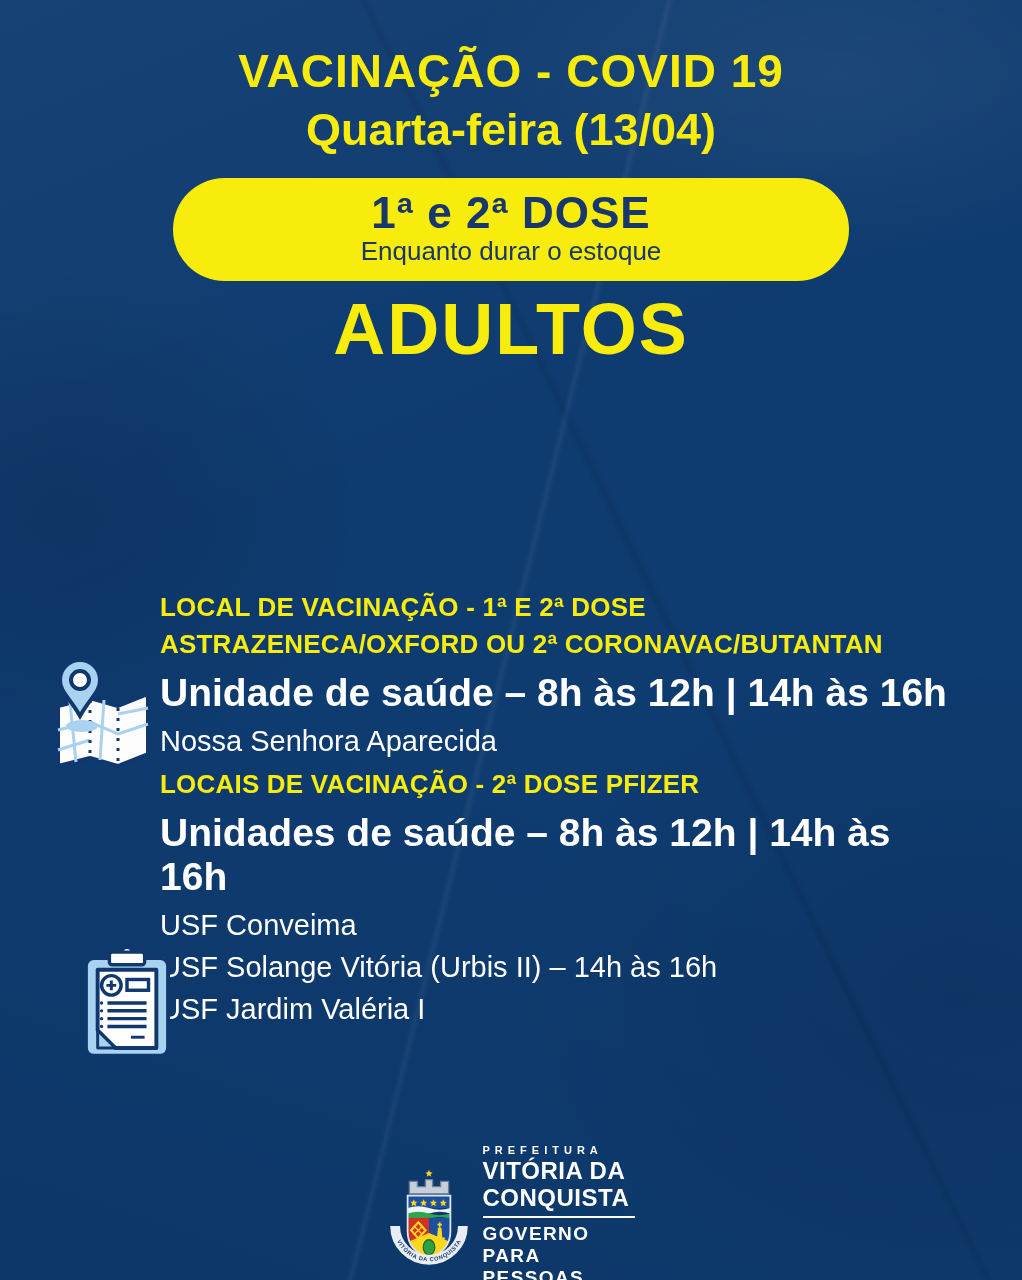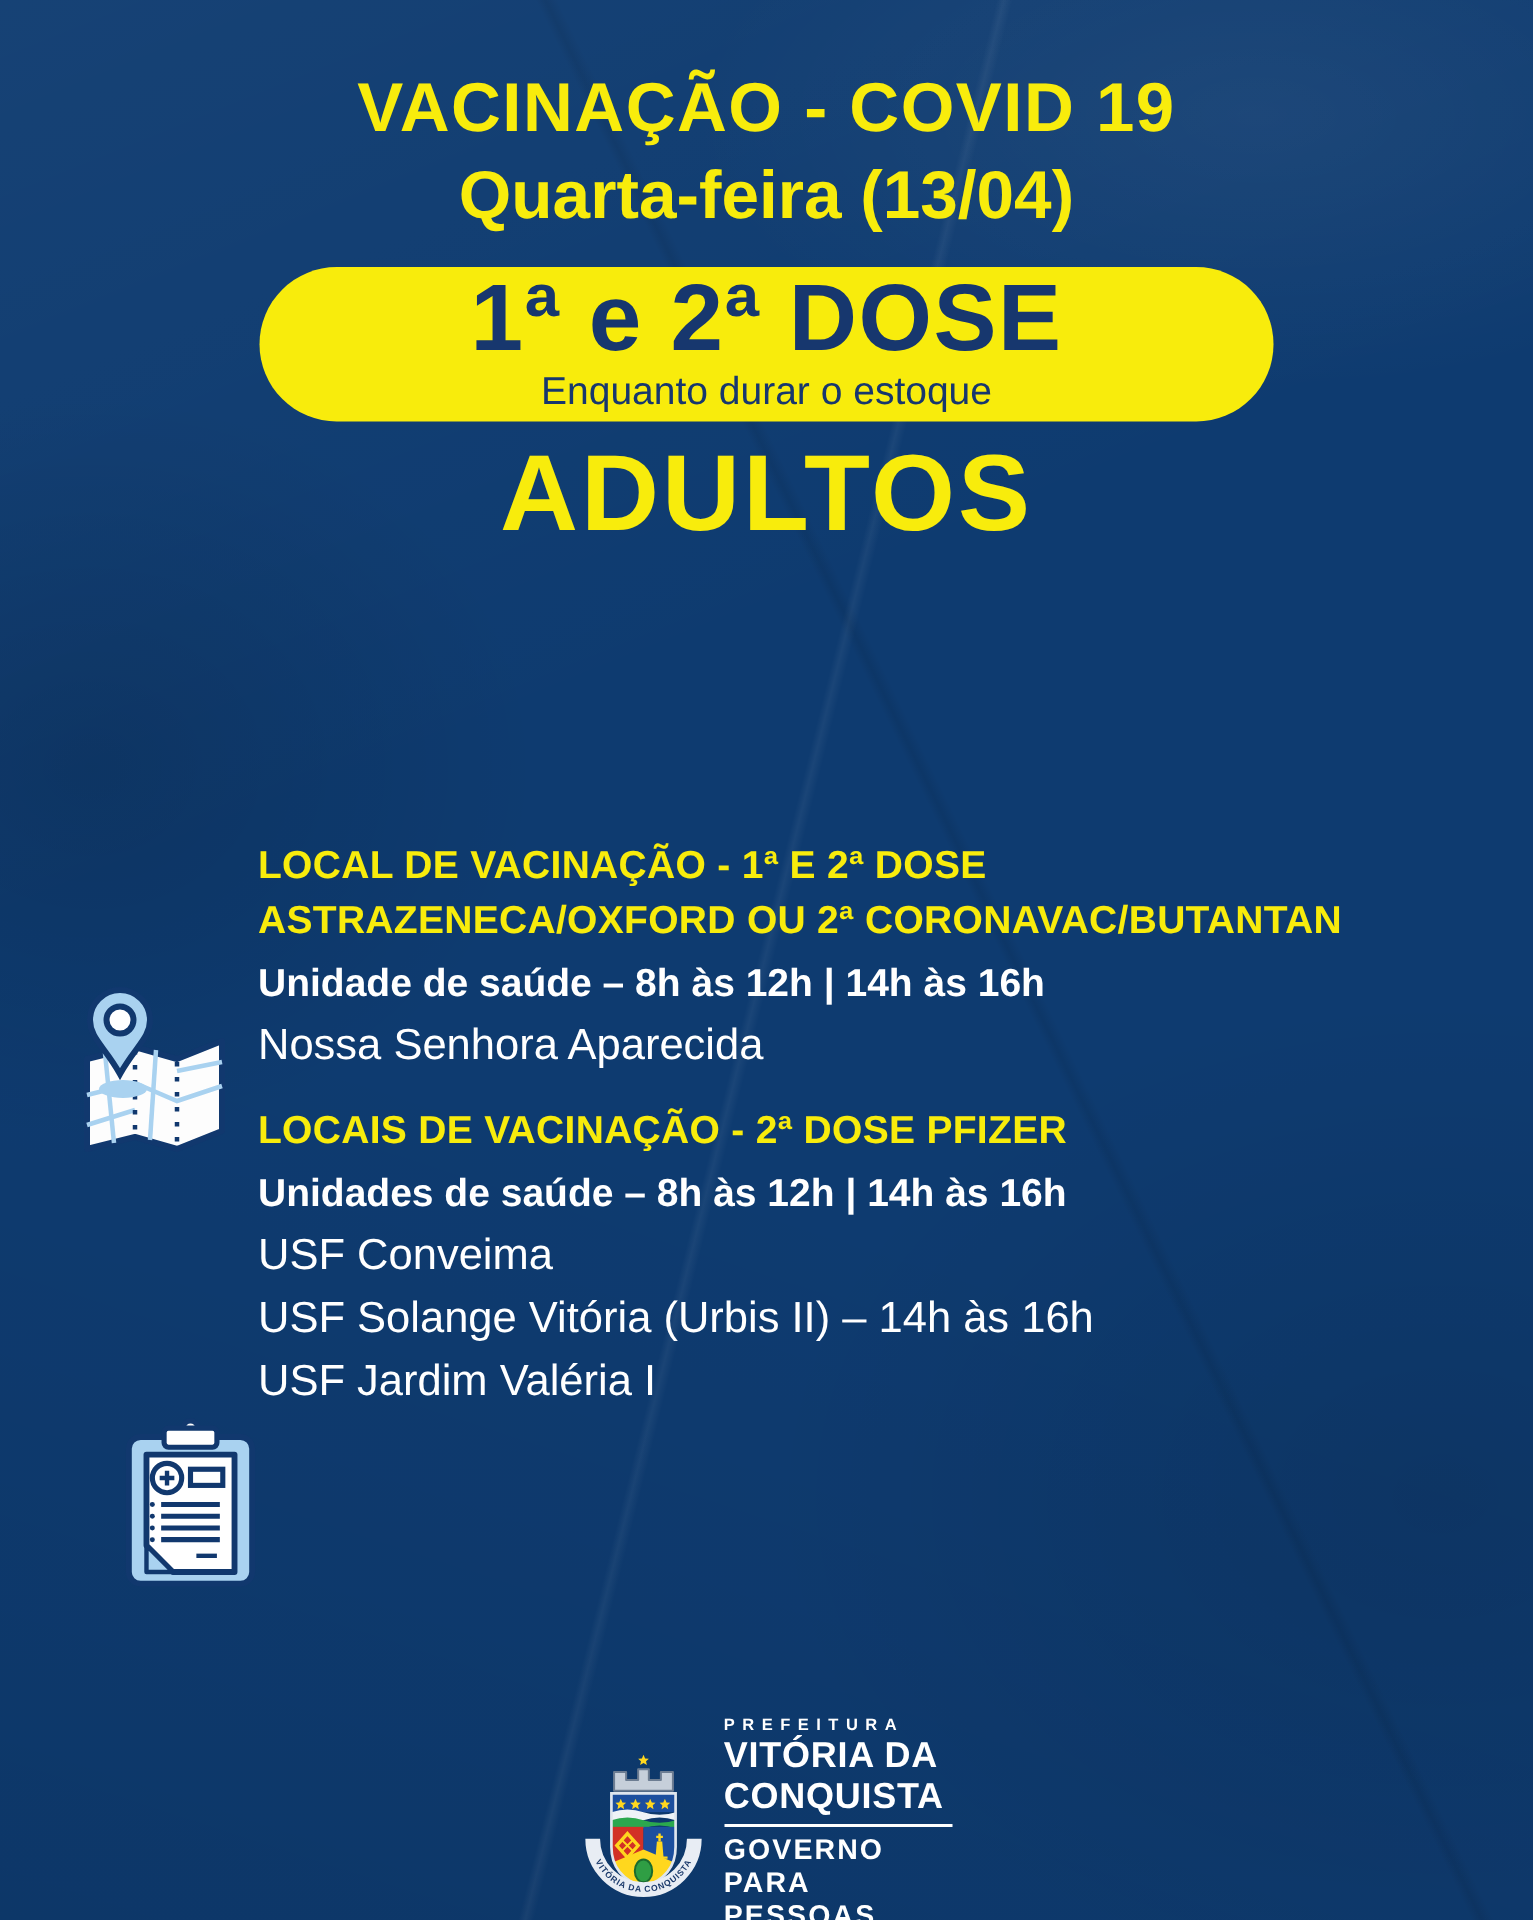--- a/index.html
+++ b/index.html
@@ -25,32 +25,32 @@
   .yellow-txt{color:#f8ec0c;}
   .white-txt{color:#ffffff;}
 
   .title-main{top:44px;font-size:46px;font-weight:700;letter-spacing:1px;}
   .title-date{top:104px;font-size:45px;font-weight:700;}
 
   .dose-pill{
     top:178px;left:173px;width:676px;height:103px;background:#f8ec0c;border-radius:54px;
     display:flex;flex-direction:column;align-items:center;justify-content:center;
   }
-  .dose-main{color:#17376e;font-size:63px;font-weight:700;line-height:0.95;letter-spacing:1px;}
+  .dose-main{color:#17376e;font-size:44px;font-weight:700;line-height:0.95;letter-spacing:1px;}
   .dose-sub{color:#17376e;font-size:26px;font-weight:500;margin-top:3px;}
 
   .audience{top:288px;font-size:72px;font-weight:700;letter-spacing:2px;}
 
   .notice{top:422px;left:178px;width:790px;font-size:28px;font-weight:700;line-height:1.2;letter-spacing:0.3px;}
 
-  .section{left:172px;width:800px;}
+  .section{left:160px;width:800px;margin-top:31px;}
   .sec1{top:558px;}
   .sec2{top:735px;}
   .sec-heading{font-size:26px;font-weight:700;line-height:1.42;letter-spacing:0.2px;}
-  .schedule{font-size:26px;font-weight:700;margin-top:8px;}
+  .schedule{font-size:39px;font-weight:700;margin-top:8px;}
   .place{font-size:29px;font-weight:400;margin-top:9px;line-height:1.2;}
   .place + .place{margin-top:7px;}
 
   .map-icon{left:50px;top:654px;width:104px;height:118px;}
   .clipboard-icon{left:82px;top:942px;width:90px;height:120px;}
 
   .docs-box{
     top:948px;left:170px;width:750px;min-height:172px;box-sizing:border-box;
     background:#f8ec0c;border-radius:30px;padding:20px 34px 24px 38px;color:#17376e;
   }

